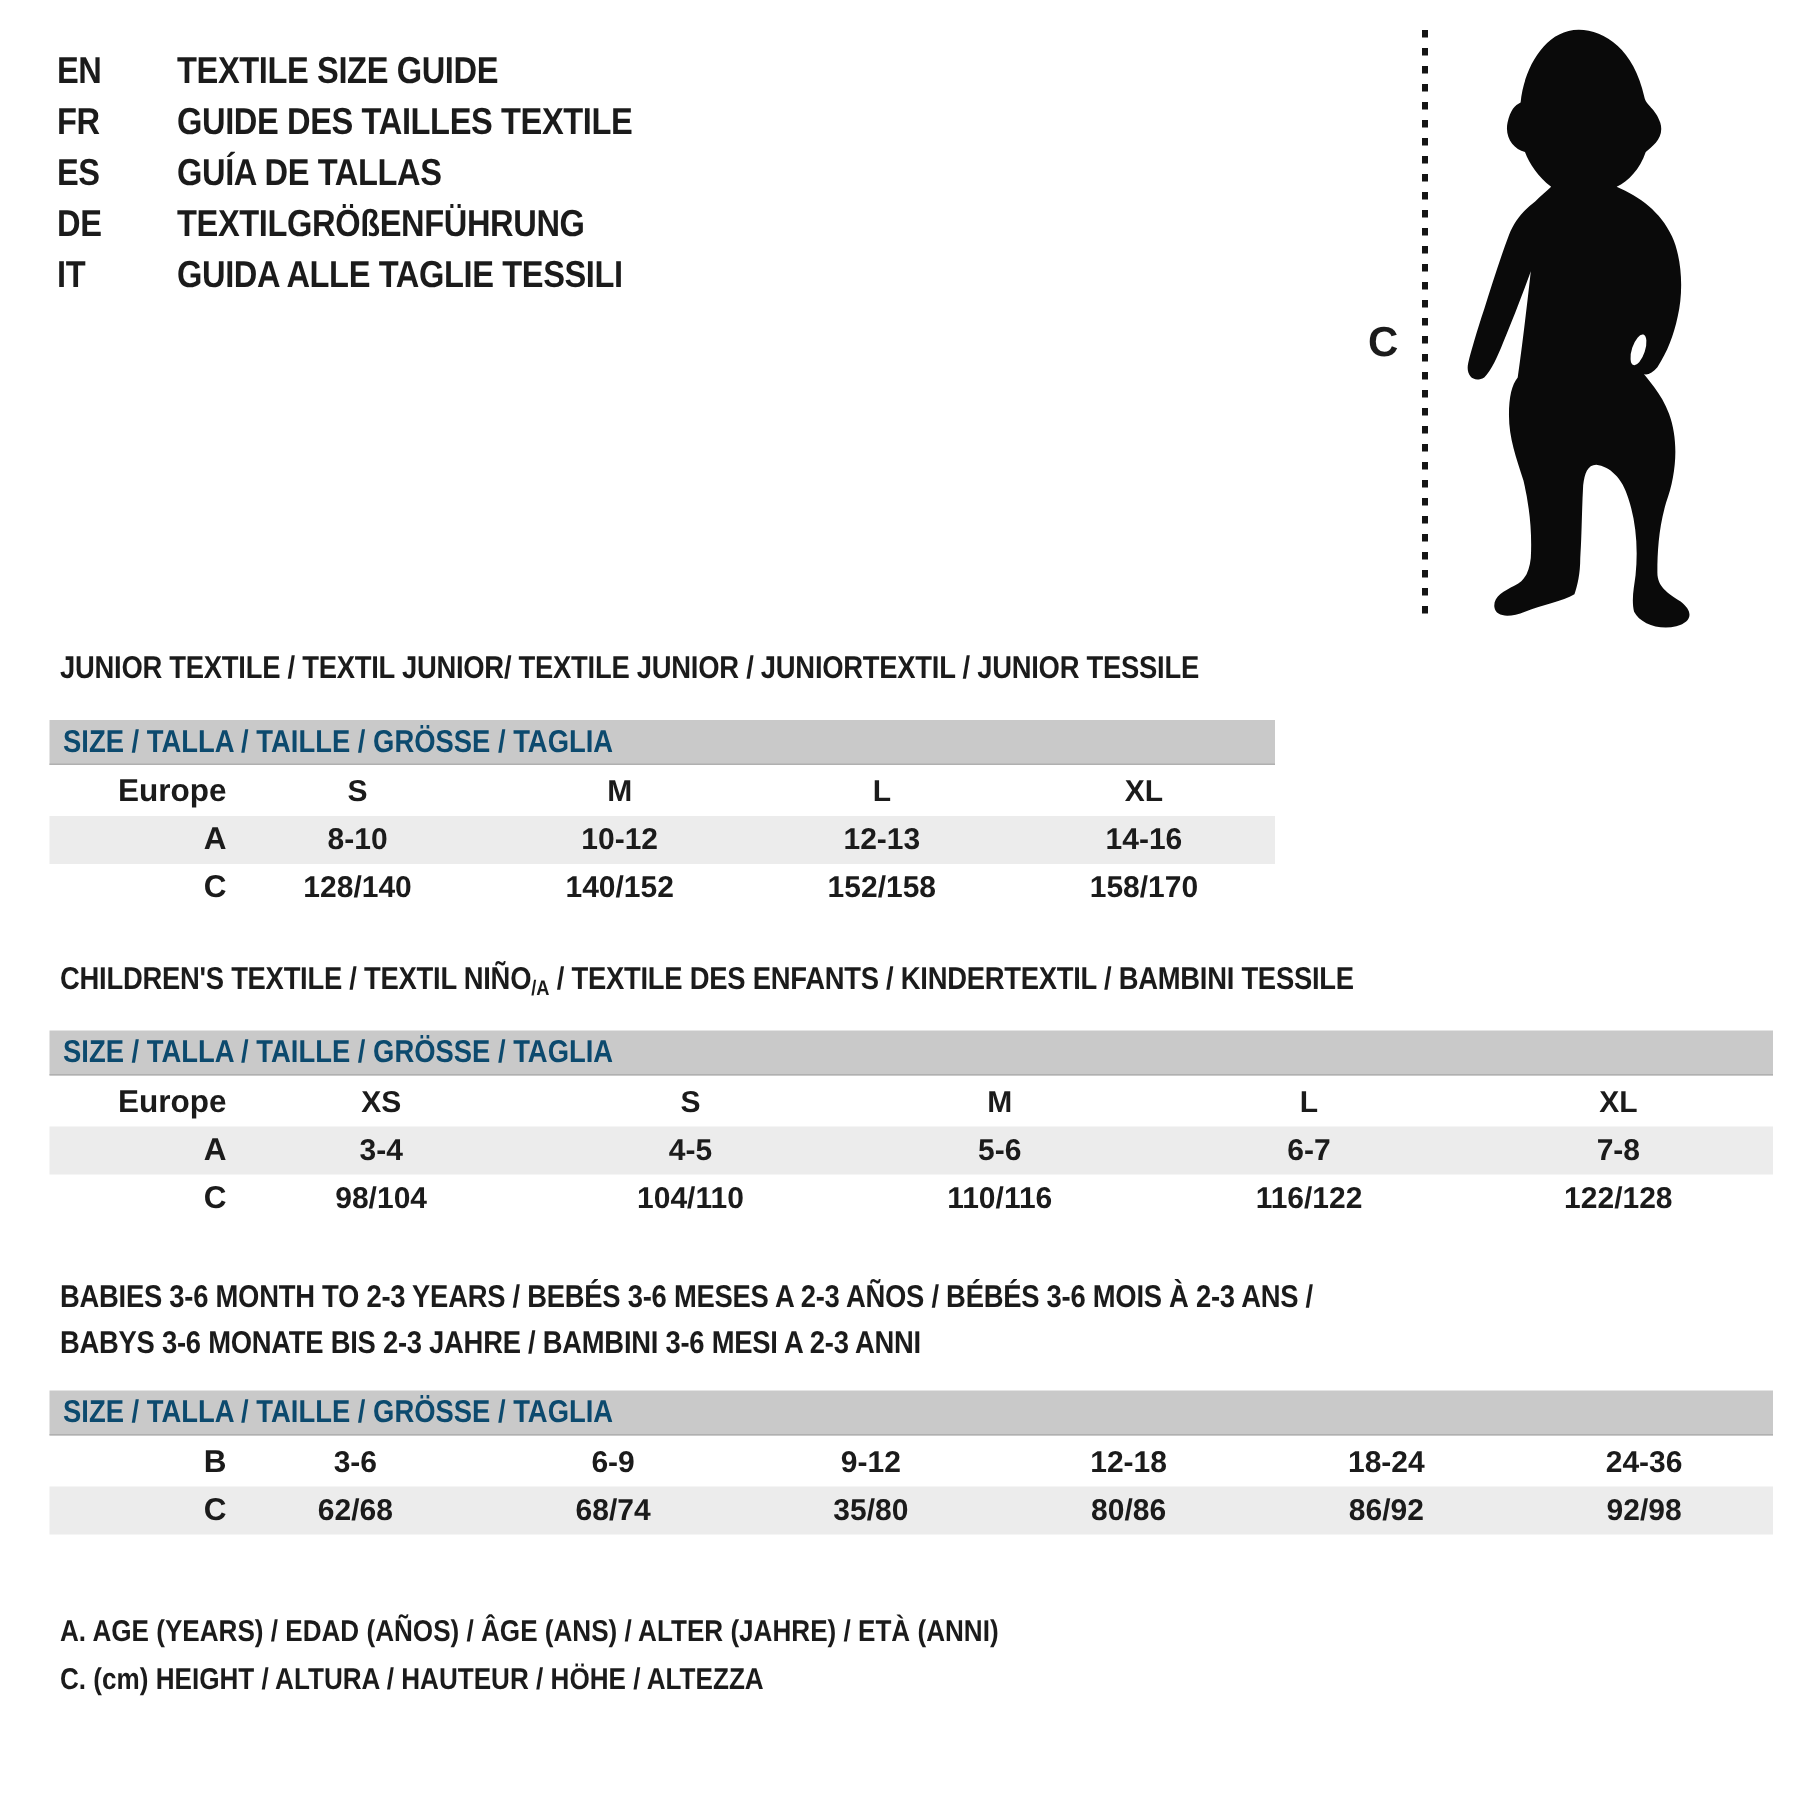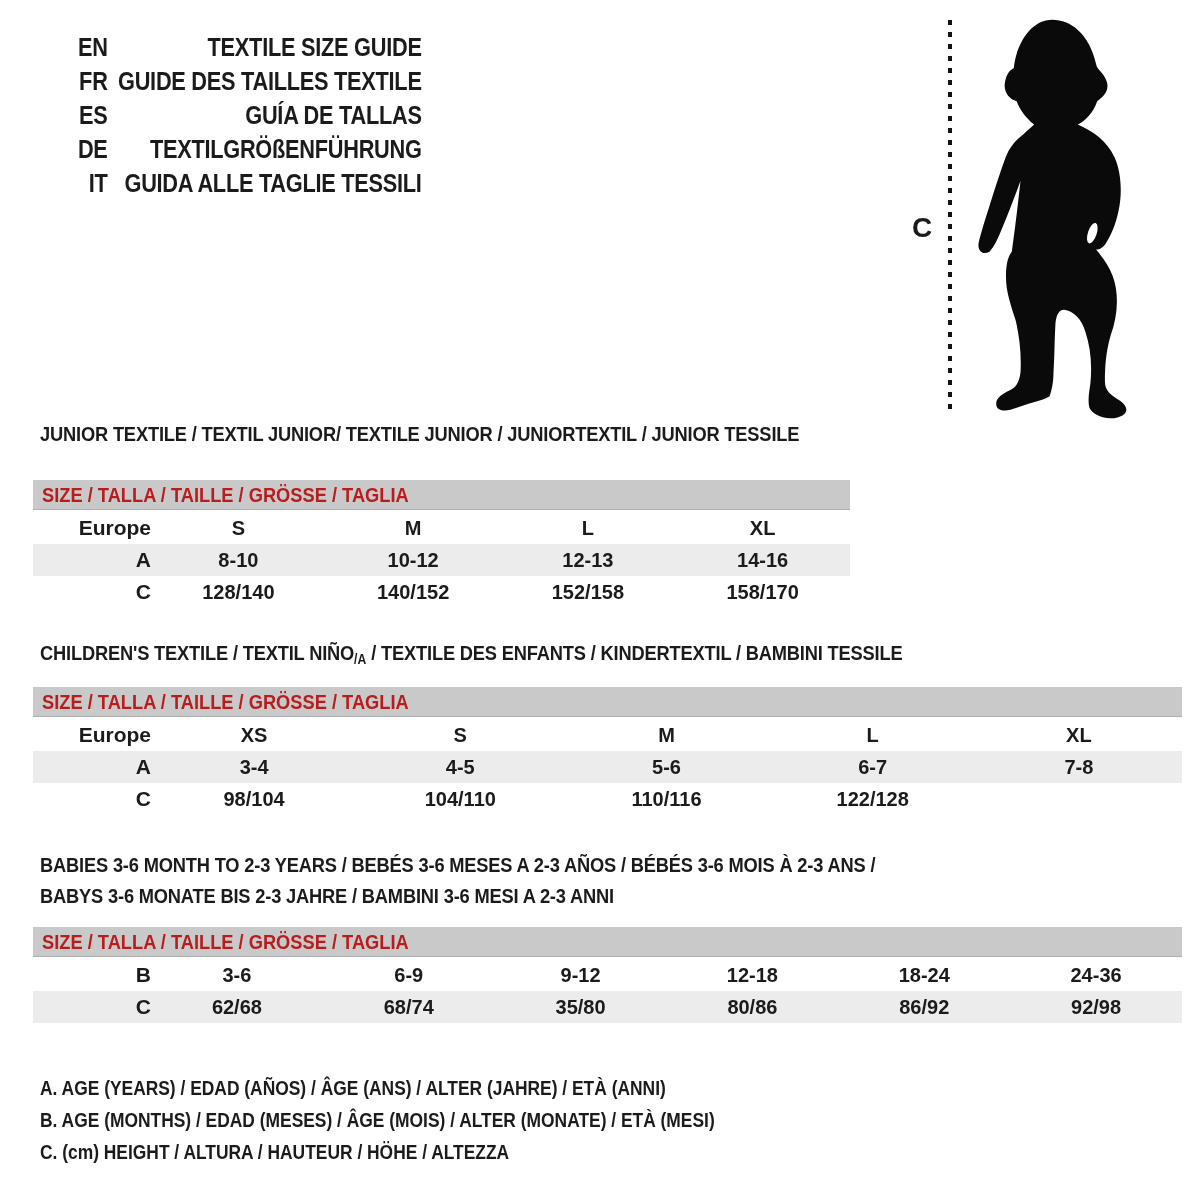--- a/index.html
+++ b/index.html
@@ -6,36 +6,36 @@
   body{
     width:1200px;height:1200px;background:#ffffff;
     font-family:"Liberation Sans",sans-serif;font-weight:bold;color:#1b1b1b;
     position:relative;overflow:hidden;
   }
   .page{position:absolute;inset:0;background:#fff;}
   .cond{display:inline-block;transform:scaleX(.87);transform-origin:left center;white-space:nowrap;}
 
   
   .lang-list{position:absolute;left:38px;top:30px;}
-  .lang-row{display:grid;grid-template-columns:80px auto;height:34px;line-height:34px;font-size:25px;letter-spacing:-.3px;text-align:right;}
+  .lang-row{display:grid;grid-template-columns:80px auto;height:34px;line-height:34px;font-size:25px;letter-spacing:-.3px;}
 
   
   .figure{position:absolute;left:938px;top:14px;width:212px;height:412px;}
   .figure svg{display:block;}
   .c-label{position:absolute;left:-26px;top:198px;font-size:28px;}
 
   
   .sec-title{position:absolute;margin:0;font-size:21px;letter-spacing:-.2px;font-weight:bold;}
   .babies-title div{line-height:31px;}
   .t-sub{font-size:14px;vertical-align:-4px;letter-spacing:0;}
 
   
   .tbl{position:absolute;font-size:20px;}
   .tbl-bar{height:29px;line-height:29px;background:#c9c9c9;border-bottom:1px solid #b0b0b0;
-           color:#b91c1c;padding-left:9px;font-size:21px;margin-bottom:2px;}
+           color:#0c4a6e;padding-left:9px;font-size:21px;margin-bottom:2px;}
   .tbl-row{display:grid;grid-template-columns:118px repeat(var(--n),1fr);height:32px;line-height:32px;}
   .tbl-row.shaded{background:#ececec;}
   .tbl-label{padding-left:9px;text-align:right;font-size:21px;}
   .tbl-cell{text-align:center;}
 
   
   .legend{position:absolute;left:40px;top:1072px;font-size:20px;}
   .legend-line{height:32px;line-height:32px;}
 </style>
 </head>
@@ -109,21 +109,21 @@
           C54 107 48 98 45 90
           C37 88 31 80 33 70
           C35 61 38 58 42 56
           C44 34 58 6 82 6 Z"></path>
         <ellipse cx="123" cy="226" rx="4.5" ry="11" fill="#ffffff" transform="rotate(18 123 226)"></ellipse>
       </g>
     </svg>
     <span class="c-label">C</span>
   </div>
 
-  <h2 class="sec-title" style="left:40px;top:422px;"><span class="cond">JUNIOR TEXTILE / TEXTIL JUNIOR/ TEXTILE JUNIOR / JUNIORTEXTIL / JUNIOR TESSILE</span></h2>
+  <h2 class="sec-title" style="left:40px;top:434px;"><span class="cond">JUNIOR TEXTILE / TEXTIL JUNIOR/ TEXTILE JUNIOR / JUNIORTEXTIL / JUNIOR TESSILE</span></h2>
   <div class="tbl" style="left: 33px; top: 480px; width: 817px; --n: 4;">
       <div class="tbl-bar"><span class="cond">SIZE / TALLA / TAILLE / GRÖSSE / TAGLIA</span></div>
       <div class="tbl-row">
         <span class="tbl-label">Europe</span>
         <span class="tbl-cell">S</span>
         <span class="tbl-cell">M</span>
         <span class="tbl-cell">L</span>
         <span class="tbl-cell">XL</span>
       </div>
       <div class="tbl-row shaded">
@@ -159,20 +159,21 @@
         <span class="tbl-cell">4-5</span>
         <span class="tbl-cell">5-6</span>
         <span class="tbl-cell">6-7</span>
         <span class="tbl-cell">7-8</span>
       </div>
       <div class="tbl-row">
         <span class="tbl-label">C</span>
         <span class="tbl-cell">98/104</span>
         <span class="tbl-cell">104/110</span>
         <span class="tbl-cell">110/116</span>
+        <span class="tbl-cell">116/122</span>
         <span class="tbl-cell">122/128</span>
       </div>
     </div>
 
   <div class="sec-title babies-title" style="left:40px;top:849px;">
     <div><span class="cond">BABIES 3-6 MONTH TO 2-3 YEARS / BEBÉS 3-6 MESES A 2-3 AÑOS / BÉBÉS 3-6 MOIS À 2-3 ANS /</span></div>
     <div><span class="cond">BABYS 3-6 MONATE BIS 2-3 JAHRE / BAMBINI 3-6 MESI A 2-3 ANNI</span></div>
   </div>
   <div class="tbl" style="left: 33px; top: 927px; width: 1149px; --n: 6;">
       <div class="tbl-bar"><span class="cond">SIZE / TALLA / TAILLE / GRÖSSE / TAGLIA</span></div>
@@ -191,17 +192,16 @@
         <span class="tbl-cell">68/74</span>
         <span class="tbl-cell">35/80</span>
         <span class="tbl-cell">80/86</span>
         <span class="tbl-cell">86/92</span>
         <span class="tbl-cell">92/98</span>
       </div>
     </div>
 
   <div class="legend">
     <div class="legend-line"><span class="cond">A. AGE (YEARS) / EDAD (AÑOS) / ÂGE (ANS) / ALTER (JAHRE) / ETÀ (ANNI)</span></div>
-    <div class="legend-line"><span class="cond">B. AGE (MONTHS) / EDAD (MESES) / ÂGE (MOIS) / ALTER (MONATE) / ETÀ (MESI)</span></div>
     <div class="legend-line"><span class="cond">C. (cm) HEIGHT / ALTURA / HAUTEUR / HÖHE / ALTEZZA</span></div>
   </div>
 
 </div>
 
 </body></html>

